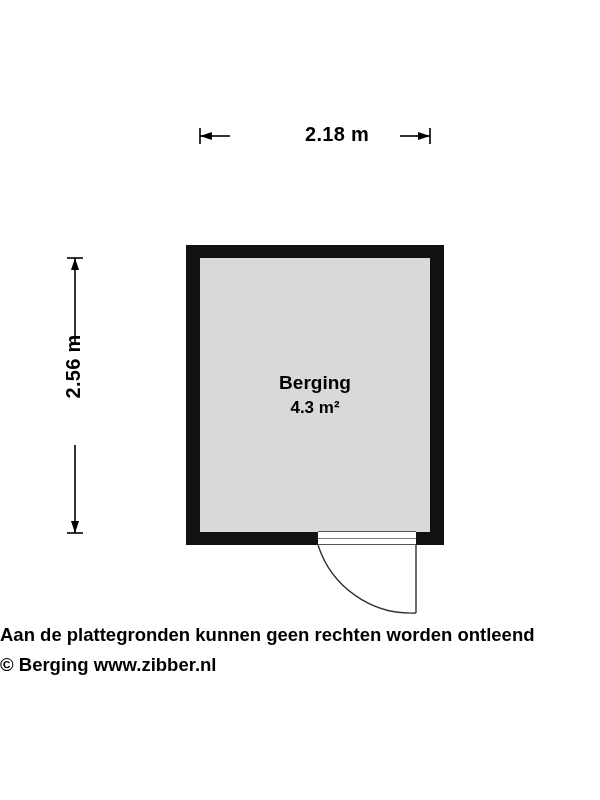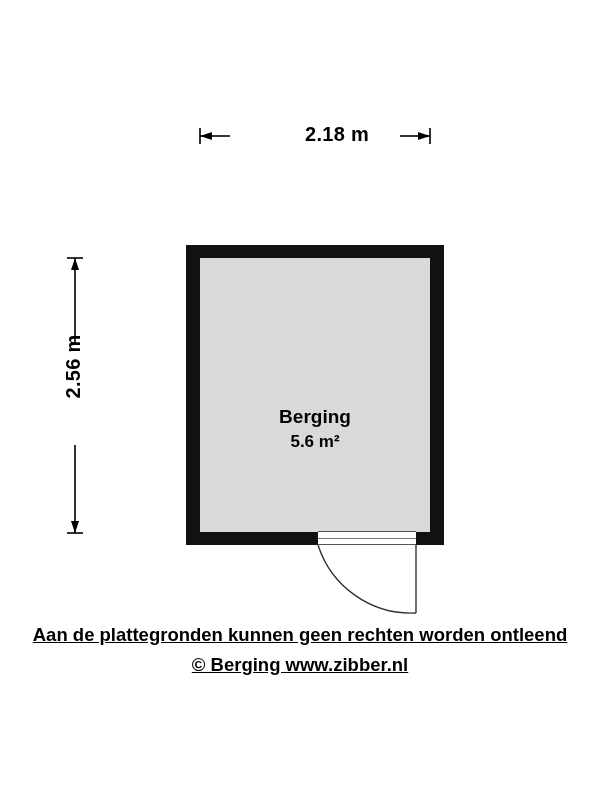--- a/index.html
+++ b/index.html
@@ -69,21 +69,20 @@
     background: #d9d9d9;
   }
 
   
   .room-label {
     position: absolute;
     left: 200px;
     top: 370px;
     width: 230px;
     text-align: center;
-    margin-top: 34px;
   }
   .room-label .name {
     font-size: 19px;
     font-weight: bold;
     line-height: 26px;
   }
   .room-label .area {
     font-size: 17px;
     font-weight: bold;
     line-height: 24px;
@@ -110,22 +109,20 @@
     height: 1px;
     background: #777;
   }
 
   
   .footer {
     position: absolute;
     left: 0;
     top: 620px;
     width: 600px;
-    text-align: center;
-    text-decoration: underline;
   }
   .footer .line1 {
     font-size: 18.5px;
     font-weight: bold;
     line-height: 30px;
   }
   .footer .line2 {
     font-size: 18.5px;
     font-weight: bold;
     line-height: 30px;
@@ -158,21 +155,21 @@
 
   <div class="dim-top-label">2.18 m</div>
   <div class="dim-left-label">2.56 m</div>
 
   <div class="room-wall"></div>
   <div class="room-floor"></div>
   <div class="door-opening"></div>
 
   <div class="room-label">
     <div class="name">Berging</div>
-    <div class="area">5.6 m²</div>
+    <div class="area">4.3 m²</div>
   </div>
 
   <div class="footer">
     <div class="line1">Aan de plattegronden kunnen geen rechten worden ontleend</div>
     <div class="line2">© Berging www.zibber.nl</div>
   </div>
 
 </div>
 
 </body></html>

